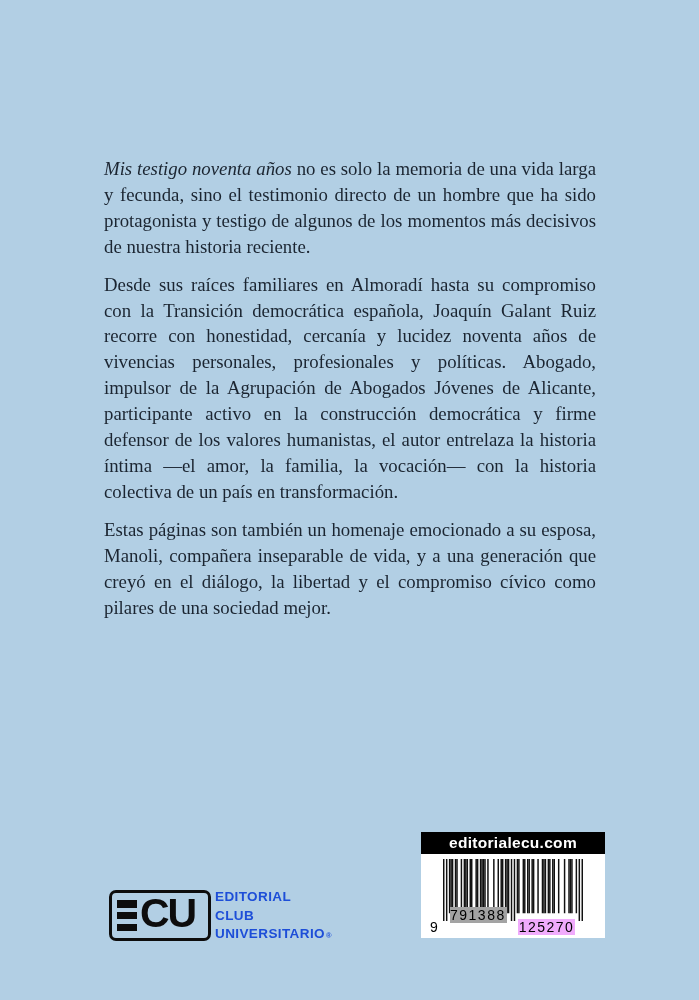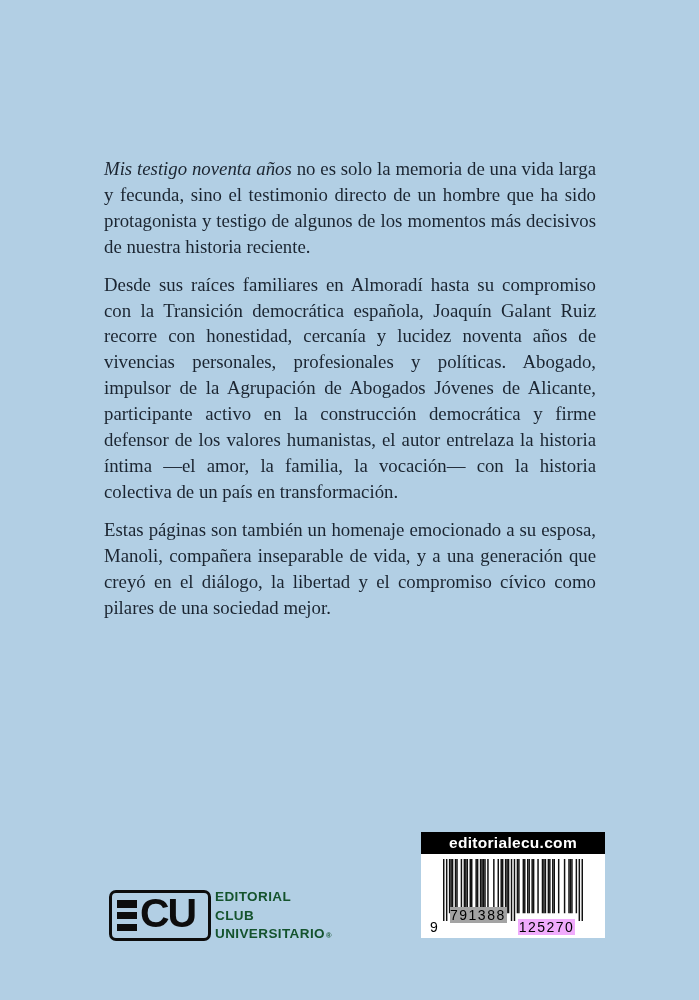--- a/index.html
+++ b/index.html
@@ -26,21 +26,21 @@
     background:transparent;
   }
   .ecu-e{width:20px;height:31px;display:flex;flex-direction:column;justify-content:space-between;margin-right:3px;flex:none;}
   .ecu-e i{display:block;height:7.5px;background:#0d0d0d;}
   .ecu-cu{
     font-weight:bold;font-size:41px;line-height:1;letter-spacing:-2px;
     color:#0d0d0d;margin-top:-4px;
   }
   .publisher-name{
     position:absolute;left:215px;top:888px;
-    color:#14532d;font-size:13.5px;font-weight:bold;
+    color:#1d4ed8;font-size:13.5px;font-weight:bold;
     line-height:18.6px;letter-spacing:0.4px;white-space:nowrap;
   }
   .publisher-name .reg{font-size:7.5px;font-weight:bold;margin-left:1px;}
   
   .barcode{position:absolute;left:410px;top:832px;width:184px;margin-left:11px;}
   .barcode-header{
     background:#000;color:#fff;height:22px;
     display:flex;align-items:center;justify-content:center;
     font-size:15.5px;font-weight:bold;letter-spacing:0.3px;
   }

